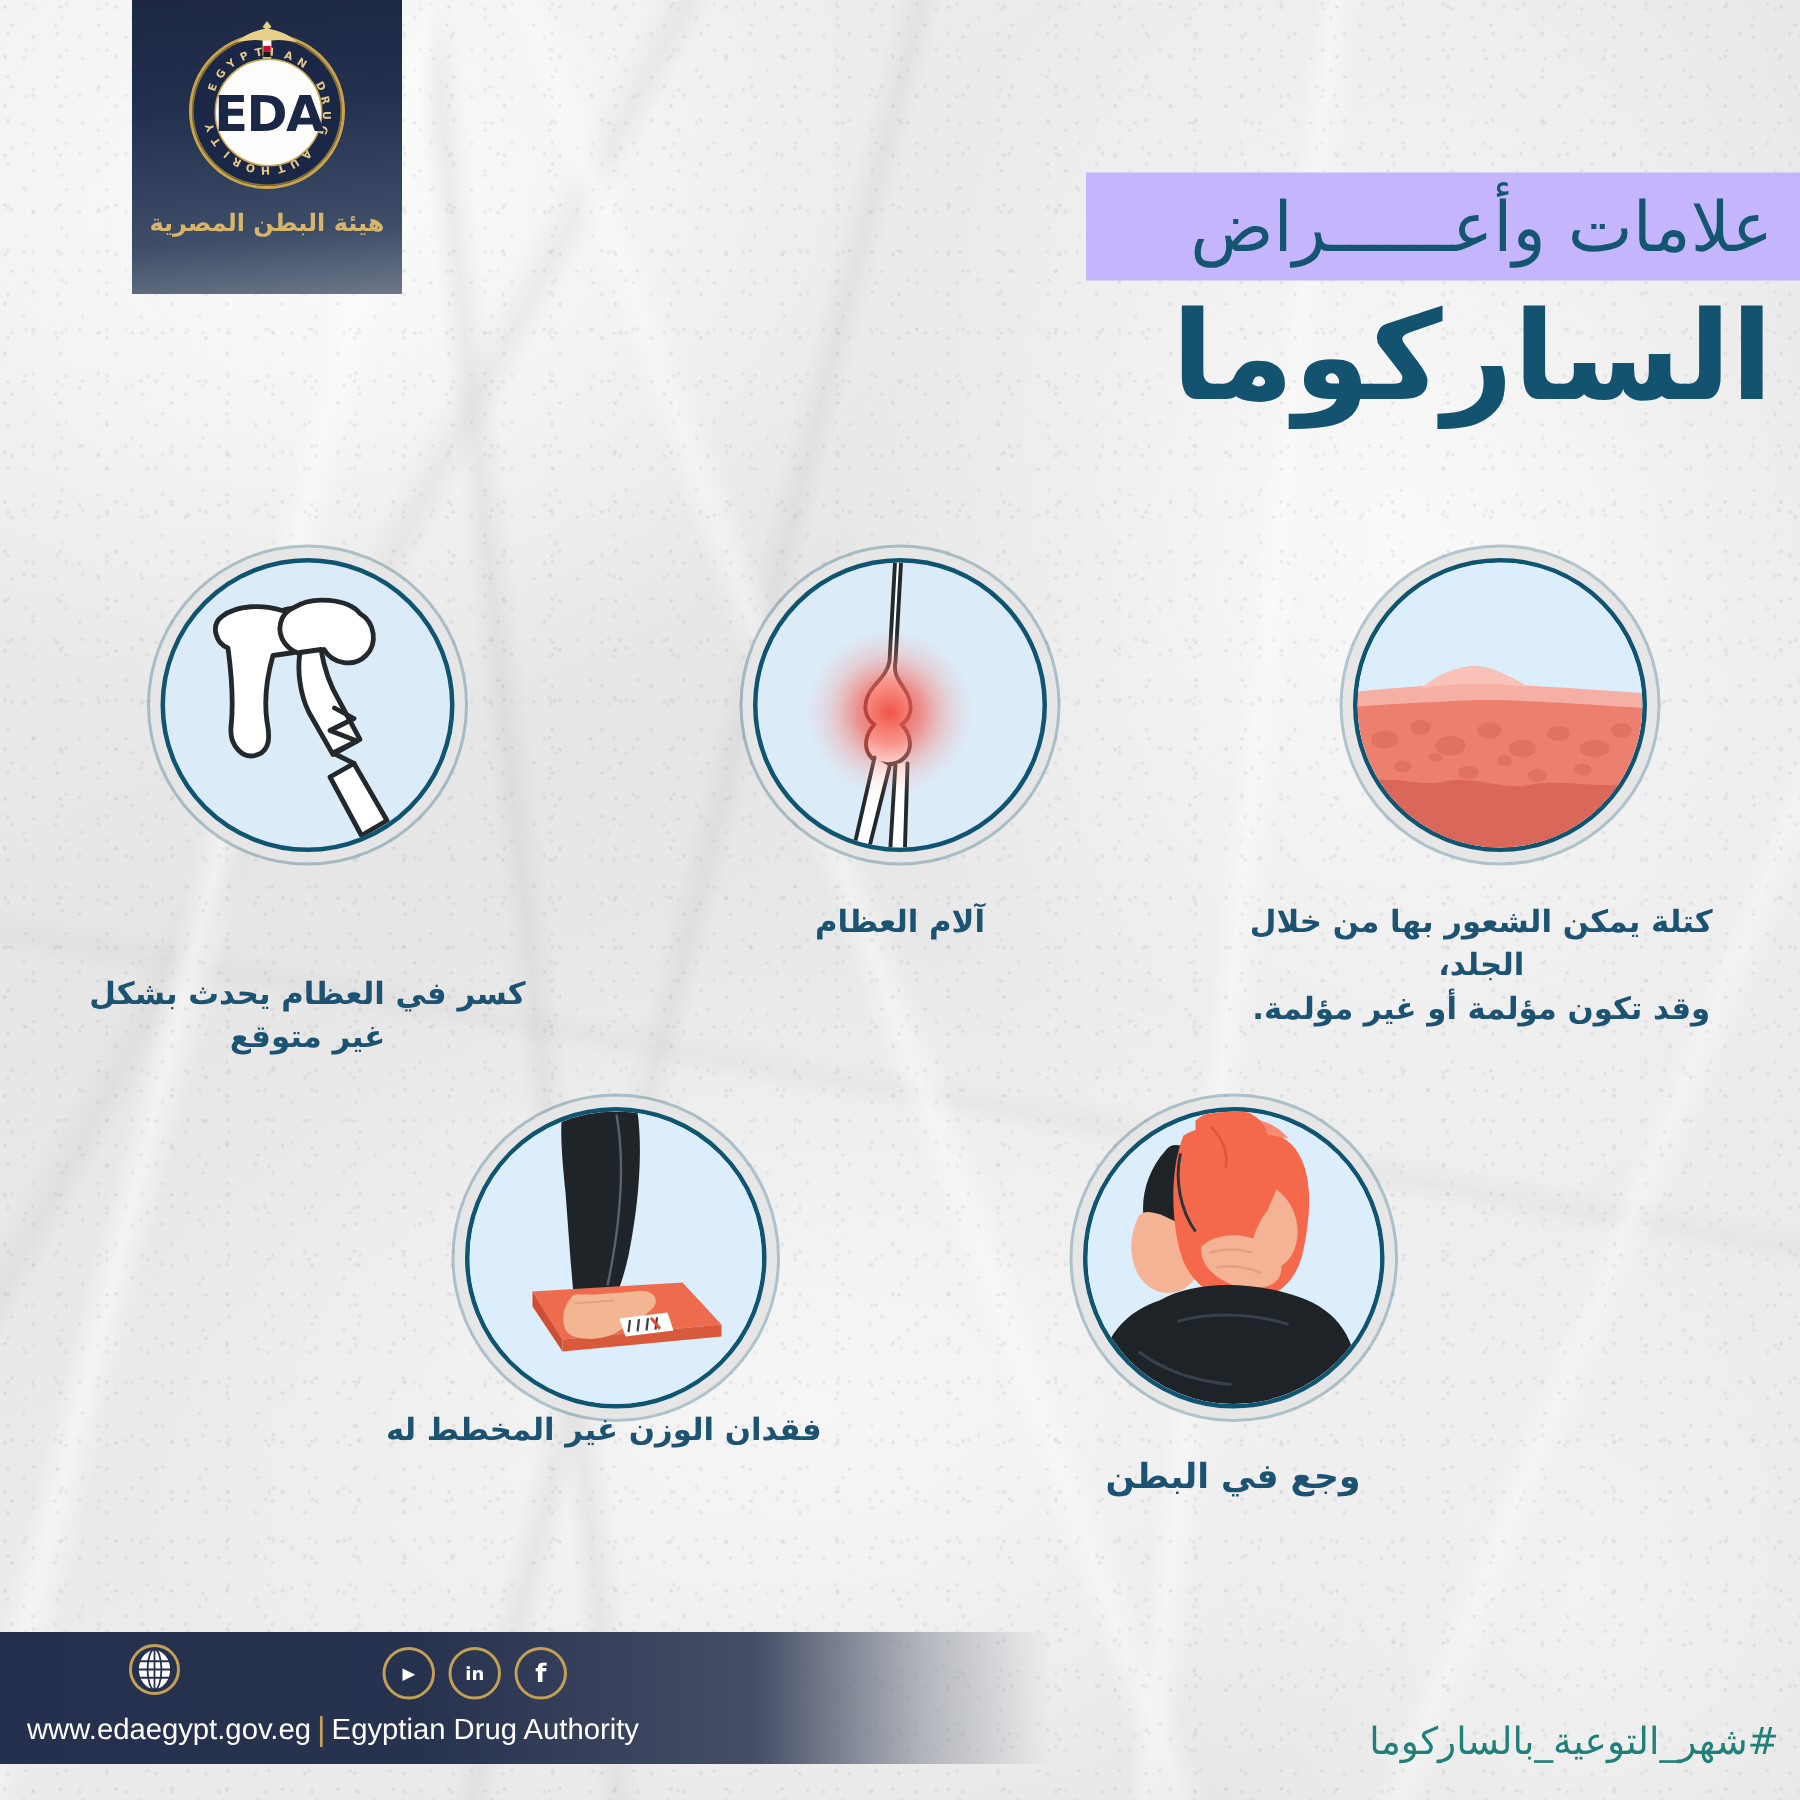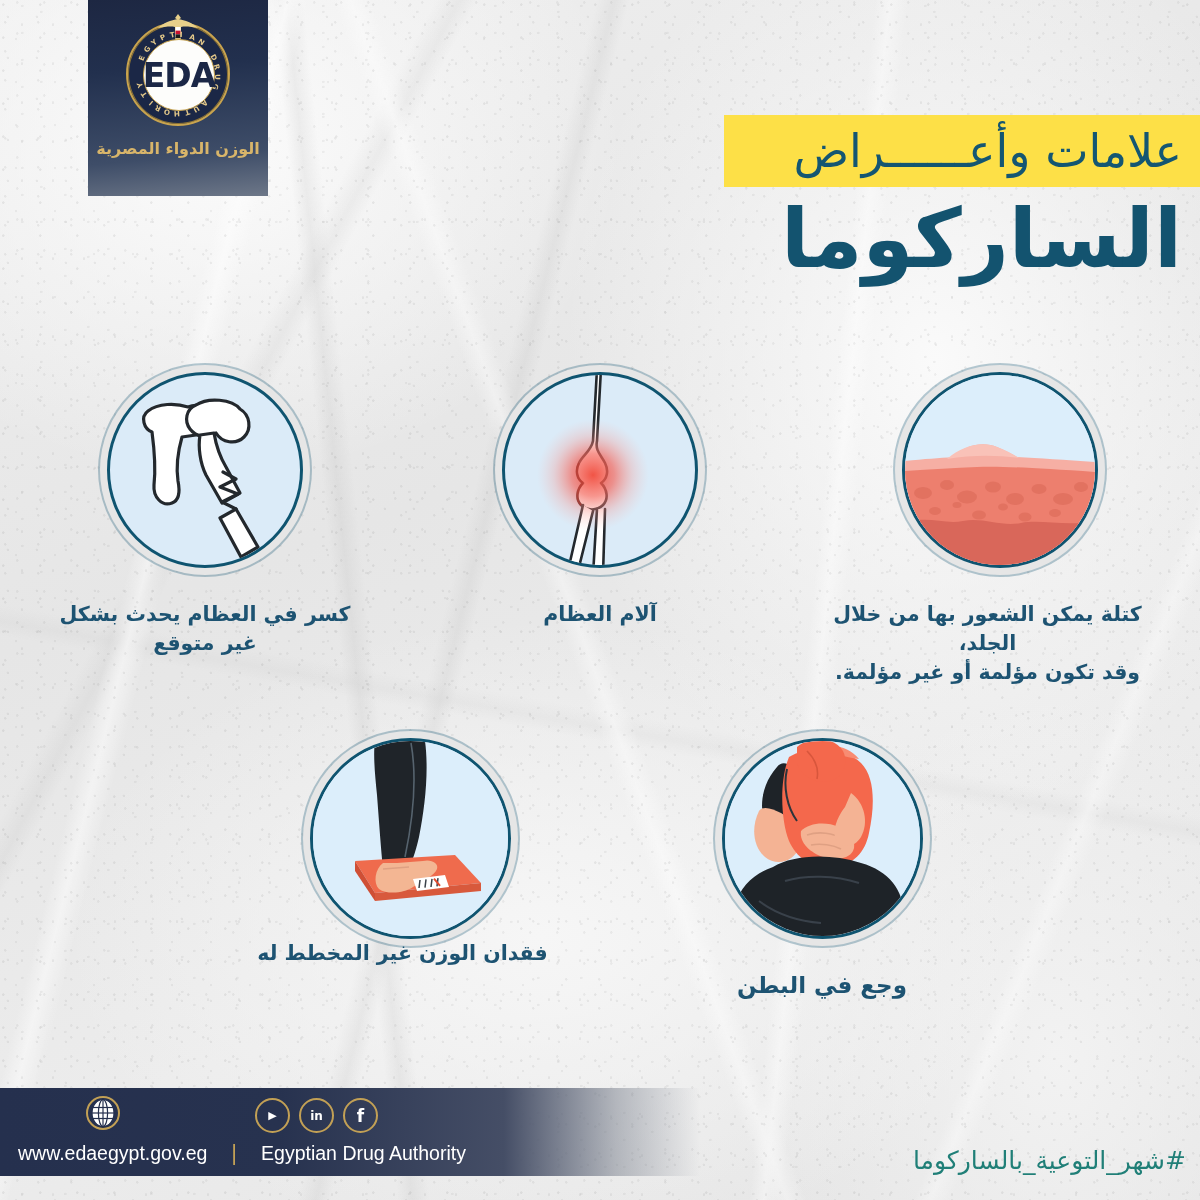--- a/index.html
+++ b/index.html
@@ -86,21 +86,21 @@
     width:46px;height:34px;
   }
   .logo-ar{
     margin-top:13px;font-size:16px;color:#d8b56a;font-weight:700;
     letter-spacing:0px;direction:rtl;
   }
 
   
   .title-banner{
     position:absolute;left:724px;top:115px;width:476px;height:72px;
-    background:#fde047;display:flex;align-items:center;justify-content:flex-start;
+    background:#c4b5fd;display:flex;align-items:center;justify-content:flex-start;
     padding-right:18px;box-sizing:border-box;
   }
   .title-banner .t1{
     font-size:46px;color:#145672;font-weight:400;direction:rtl;white-space:nowrap;
     line-height:1;
   }
   .title-main{
     position:absolute;left:724px;top:196px;width:476px;
     text-align:right;padding-right:18px;box-sizing:border-box;
     font-size:82px;font-weight:700;color:#13536f;direction:rtl;line-height:1.05;
@@ -114,21 +114,21 @@
     border-radius:50%;
     background:#dbebf8;
     border:3px solid #0f5470;
     box-shadow:0 0 0 7px #e6e6e6, 0 0 0 9px rgba(15,84,112,.30);
     position:relative;overflow:hidden;
   }
   .caption{
     color:#1d5372;font-weight:700;direction:rtl;text-align:center;line-height:1.42;
   }
 
-  .card-1{left:55px;top:372px;width:300px;}
+  .card-1{left:55px;top:372px;width:300px;gap:48px;}
   .card-1 .circle{width:190px;height:190px;margin:0 auto;}
   .card-1 .caption{font-size:20.5px;margin-top:32px;width:300px;}
 
   .card-2{left:450px;top:372px;width:300px;}
   .card-2 .circle{width:190px;height:190px;margin:0 auto;}
   .card-2 .caption{font-size:20.5px;margin-top:32px;width:300px;}
 
   .card-3{left:845px;top:372px;width:310px;}
   .card-3 .circle{width:190px;height:190px;margin:0 auto;}
   .card-3 .caption{font-size:20.5px;margin-top:32px;width:360px;margin-left:-25px;}
@@ -148,21 +148,21 @@
   }
   .globe-icon{position:absolute;left:86px;top:1096px;width:34px;height:34px;}
   .social-row{position:absolute;left:255px;top:1098px;display:flex;gap:9px;}
   .soc{
     width:31px;height:31px;border-radius:50%;
     border:2px solid #c2a055;display:flex;align-items:center;justify-content:center;
     color:#ffffff;font-weight:700;font-size:17px;direction:ltr;
   }
   .footer-text{
     position:absolute;left:18px;top:1140px;width:560px;
-    color:#ffffff;font-size:19.5px;direction:ltr;display:flex;align-items:center;gap:24px;
+    color:#ffffff;font-size:19.5px;direction:ltr;display:flex;align-items:center;gap:4px;
     font-family:"Liberation Sans",sans-serif;
   }
   .footer-sep{color:#c2a055;font-size:22px;font-weight:300;}
   .hashtag{
     position:absolute;right:14px;top:1146px;
     color:#0f766e;font-size:25px;font-weight:400;direction:rtl;opacity:.92;
   }
 </style>
 </head>
 <body>
@@ -206,21 +206,21 @@
           <span style="transform: rotate(461.818deg) translate(44px) rotate(90deg);">O</span>
           <span style="transform: rotate(476.364deg) translate(44px) rotate(90deg);">R</span>
           <span style="transform: rotate(490.909deg) translate(44px) rotate(90deg);">I</span>
           <span style="transform: rotate(505.455deg) translate(44px) rotate(90deg);">T</span>
           <span style="transform: rotate(520deg) translate(44px) rotate(90deg);">Y</span>
         </div>
       <div class="seal-inner">
         <span class="seal-eda">EDA</span>
       </div>
     </div>
-    <div class="logo-ar">الوزن الدواء المصرية</div>
+    <div class="logo-ar">هيئة البطن المصرية</div>
   </div>
 
   <div class="title-banner">
     <span class="t1">علامات وأعــــــراض</span>
   </div>
   <div class="title-main">الساركوما</div>
 
   <div class="card card-1">
     <div class="circle-wrap">
       <div class="circle">

